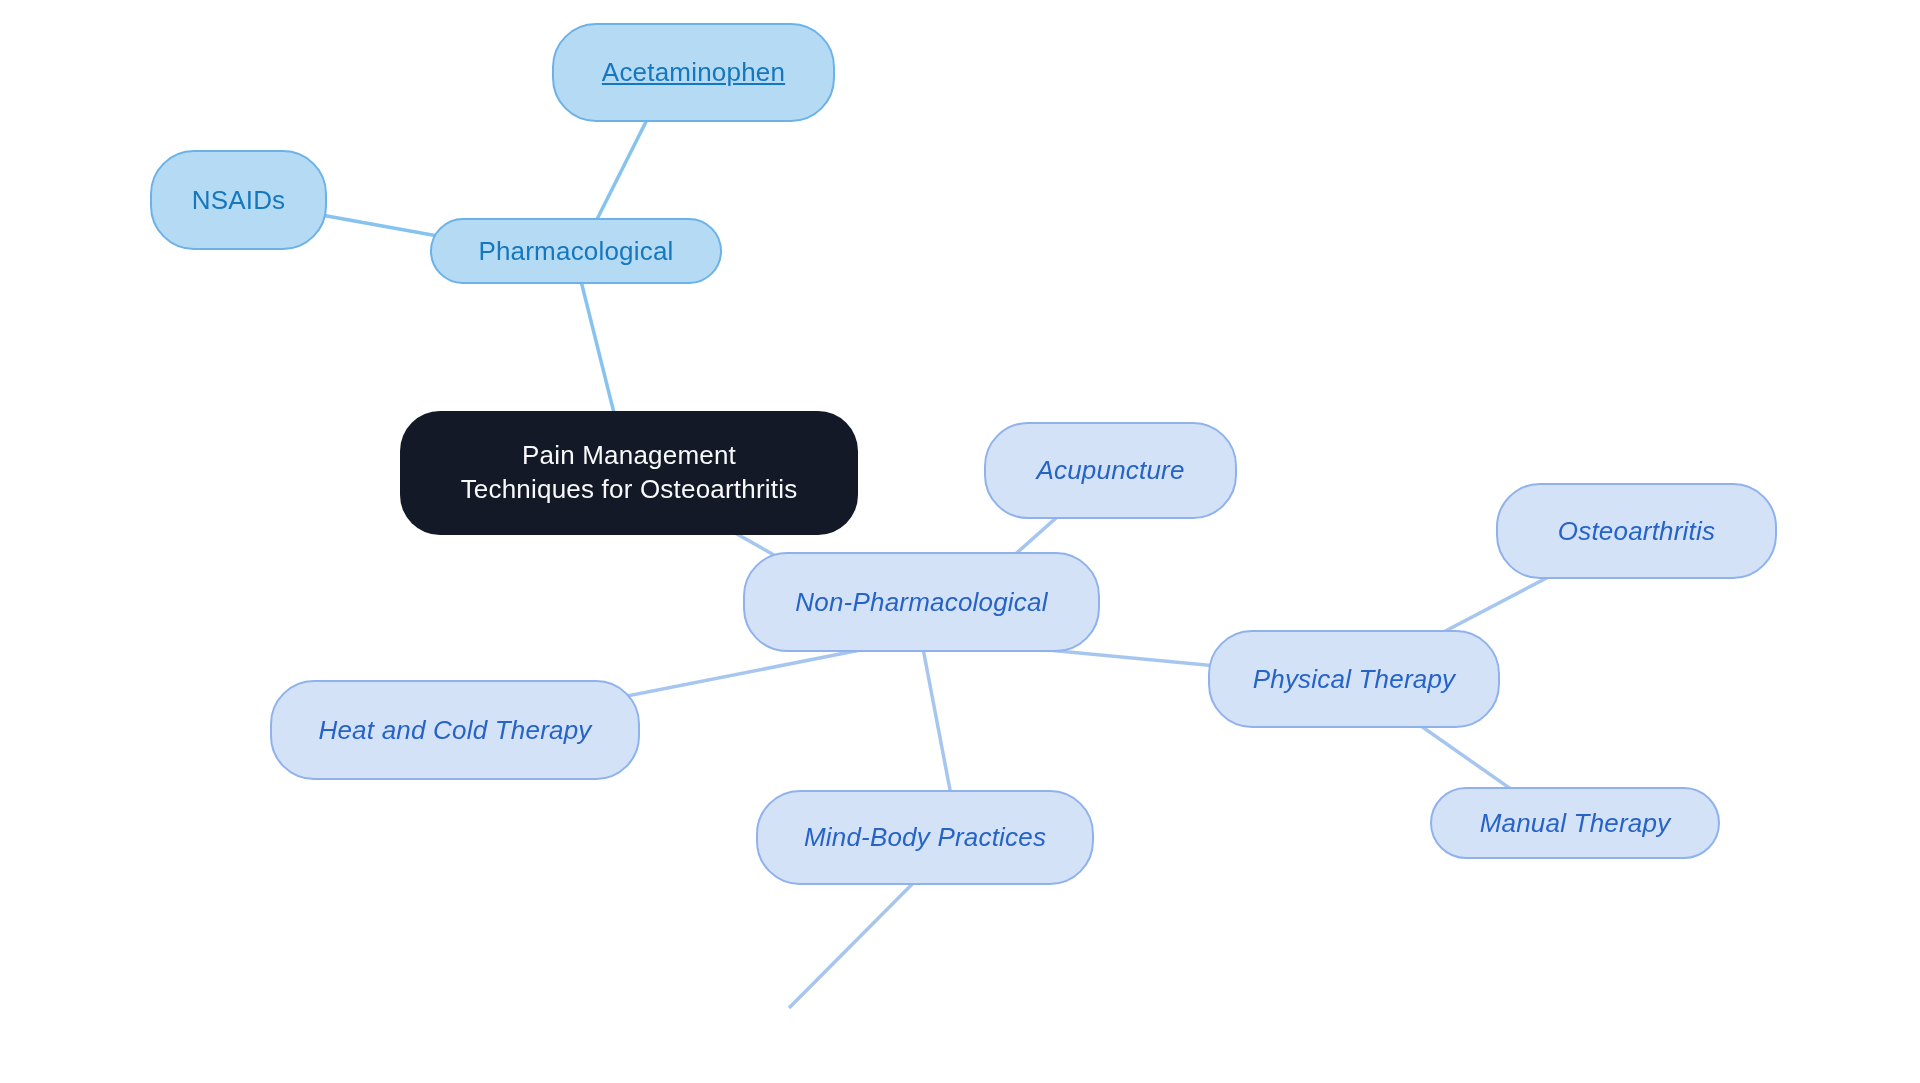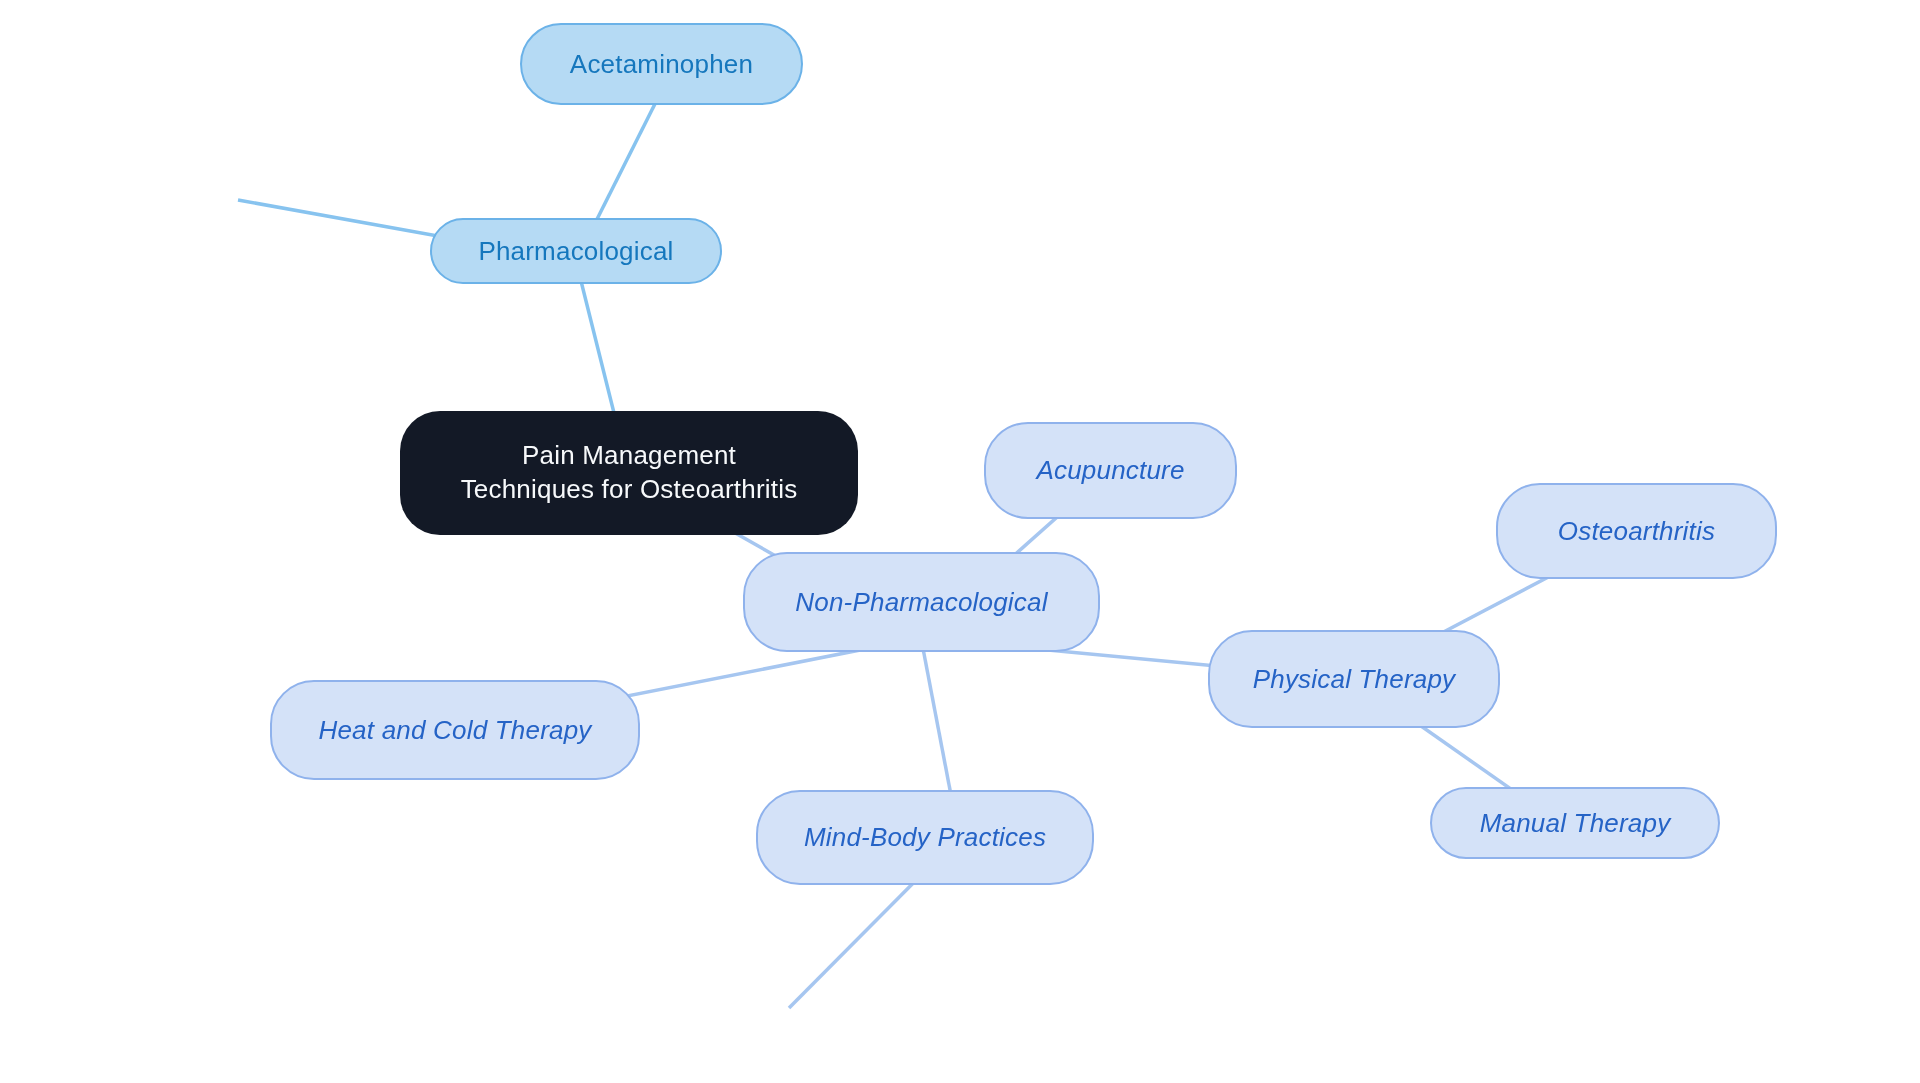--- a/index.html
+++ b/index.html
@@ -67,22 +67,23 @@
     <line x1="921" y1="638" x2="959" y2="837" stroke="#a6c6f0" stroke-width="3.5"></line>
     <line x1="1354" y1="679" x2="1636" y2="531" stroke="#a6c6f0" stroke-width="3.5"></line>
     <line x1="1354" y1="679" x2="1575" y2="834" stroke="#a6c6f0" stroke-width="3.5"></line>
     <line x1="959" y1="837" x2="789" y2="1008" stroke="#a6c6f0" stroke-width="3.5"></line>
   </svg>
 
   <div class="node node-central" style="left:400px; top:411px; width:458px; height:124px;">Pain Management Techniques for Osteoarthritis</div>
 
   <div class="node node-sky" style="left:430px; top:218px; width:292px; height:66px;">Pharmacological</div>
 
-  <div class="node node-sky" style="left:520px; top:23px; width:283px; height:82px;">Acetaminophen</div>
+  <div class="node node-sky" style="left:552px; top:23px; width:283px; height:99px;text-decoration:underline;">Acetaminophen</div>
 
+  <div class="node node-sky" style="left:150px; top:150px; width:177px; height:100px;">NSAIDs</div>
 
   <div class="node node-peri" style="left:743px; top:552px; width:357px; height:100px;">Non-Pharmacological</div>
 
   <div class="node node-peri" style="left:984px; top:422px; width:253px; height:97px;">Acupuncture</div>
 
   <div class="node node-peri" style="left:1208px; top:630px; width:292px; height:98px;">Physical Therapy</div>
 
   <div class="node node-peri" style="left:1496px; top:483px; width:281px; height:96px;">Osteoarthritis</div>
 
   <div class="node node-peri" style="left:270px; top:680px; width:370px; height:100px;">Heat and Cold Therapy</div>

